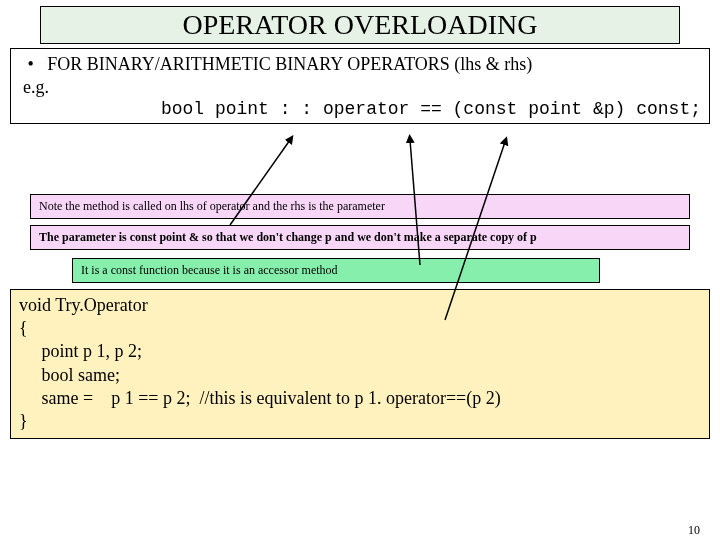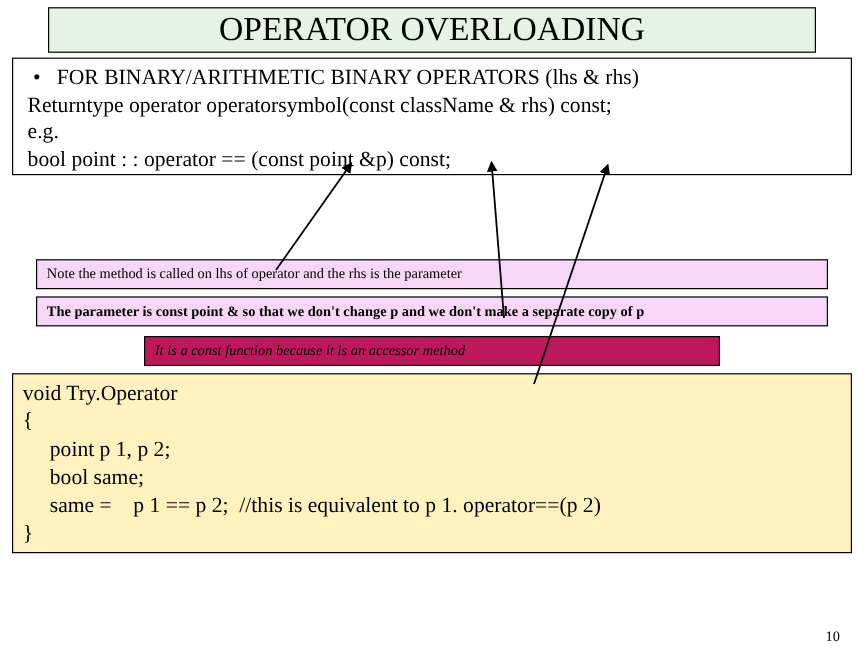--- a/index.html
+++ b/index.html
@@ -25,40 +25,39 @@
     margin: 4px 10px 0 10px;
     border: 1px solid #000;
     background: #fff;
     font-size: 18px;
     padding: 4px 8px 2px 12px;
     line-height: 1.25;
   }
   .intro-box .one   { white-space: pre; }
   .intro-box .two   { }
   .intro-box .three { }
-  .intro-box .four  { text-align: left; white-space: pre;}
+  .intro-box .four  { text-align: right; white-space: pre; font-family: Liberation Mono, monospace;}
   .note-box {
     border: 1px solid #000;
     font-size: 12px;
     padding: 4px 8px;
     line-height: 1.25;
   }
   .note-pink-1 {
     background: #f7d6f7;
     margin: 70px 30px 0 30px;
   }
   .note-pink-2 {
     background: #f7d6f7;
     margin: 6px 30px 0 30px;
     font-weight: bold;
   }
   .note-yellow-small {
-    background: #be185d;
-    margin: 8px 120px 0 120px;
-    font-style: italic;
+    background: #86efac;
+    margin: 8px 120px 0 72px;
   }
   .code-box {
     margin: 6px 10px 0 10px;
     border: 1px solid #000;
     background: #fff2bf;
     font-size: 18px;
     padding: 4px 8px;
     line-height: 1.3;
     white-space: pre;
     font-family: Liberation Serif, serif;
@@ -76,21 +75,20 @@
     pointer-events: none;
   }
 </style>
 </head>
 <body>
 
 <div class="title-box">OPERATOR OVERLOADING</div>
 
 <div class="intro-box">
   <div class="one"> •   FOR BINARY/ARITHMETIC BINARY OPERATORS (lhs &amp; rhs)</div>
-  <div class="two">Returntype operator operatorsymbol(const className &amp; rhs) const;</div>
   <div class="three">e.g.</div>
   <div class="four">bool point : : operator == (const point &amp;p) const;</div>
 </div>
 
 <svg class="arrows" width="720" height="540">
   <defs>
     <marker id="ah" markerWidth="10" markerHeight="10" refX="2" refY="3" orient="auto">
       <path d="M0,0 L6,3 L0,6 Z" fill="#000"></path>
     </marker>
   </defs>

